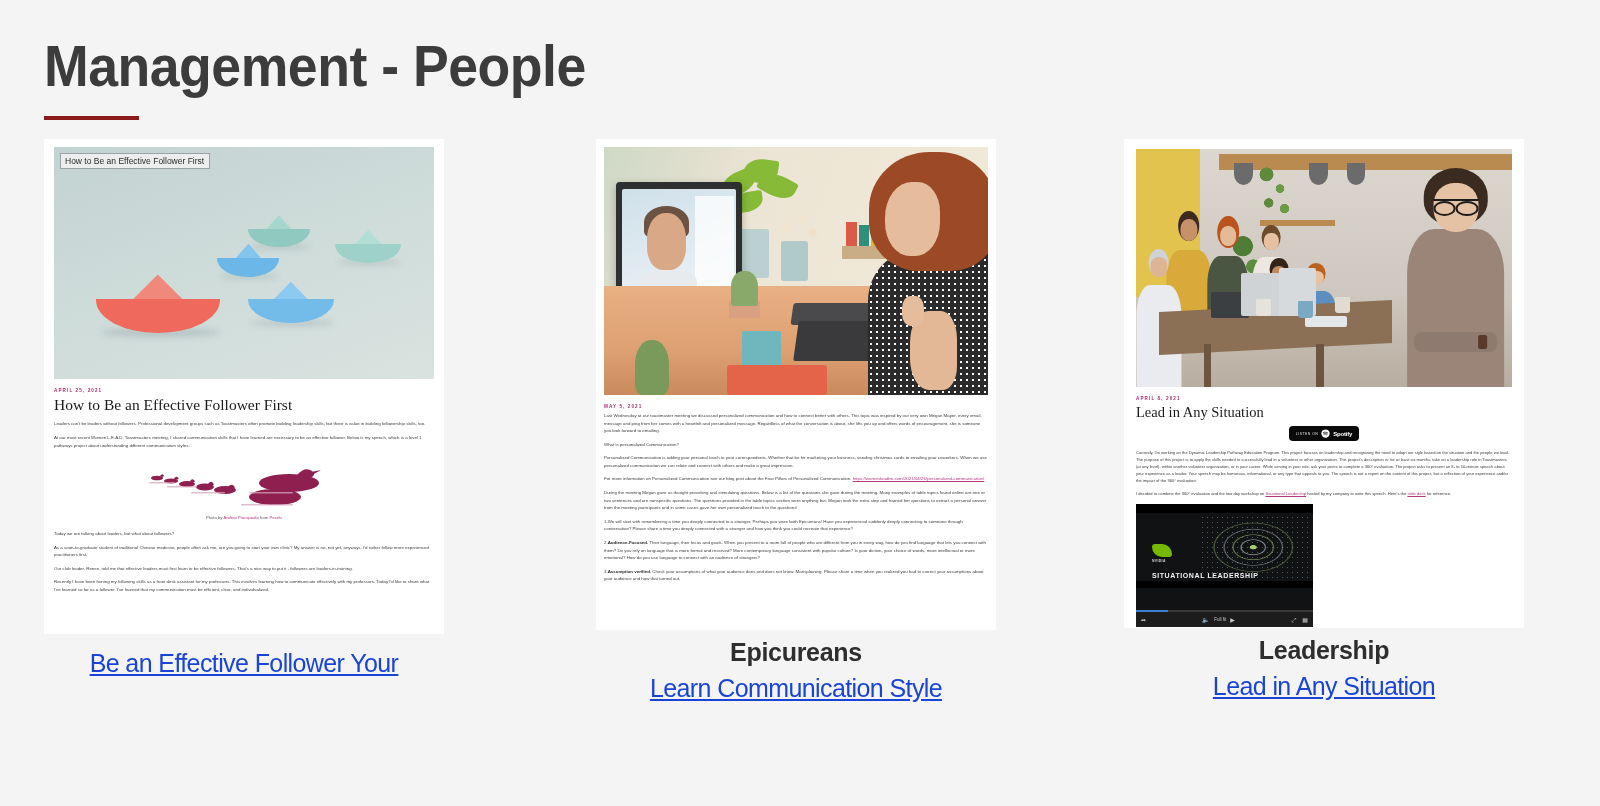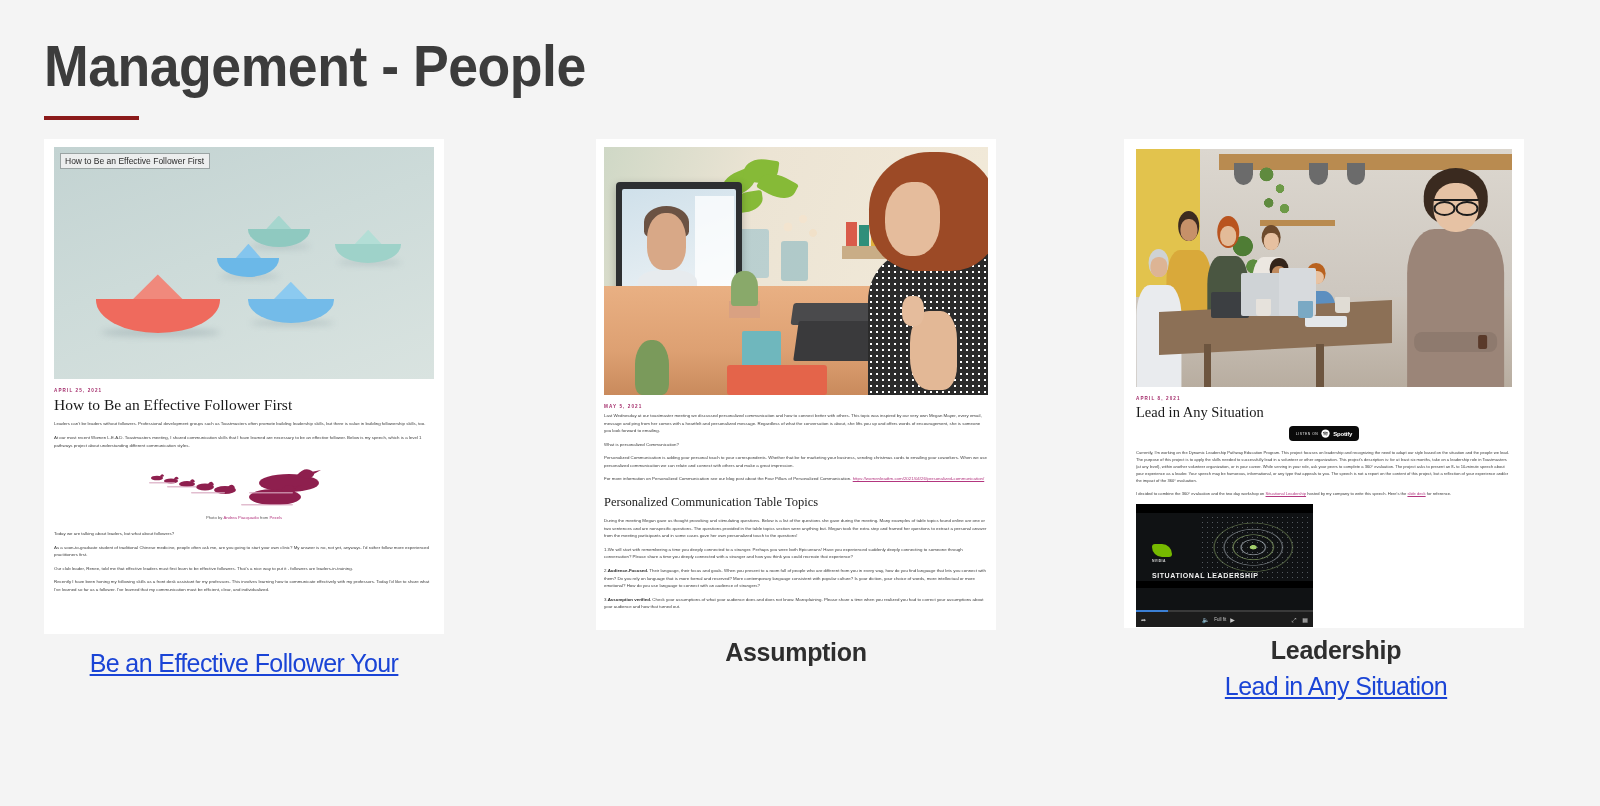--- a/index.html
+++ b/index.html
@@ -395,37 +395,37 @@
           </div>
 
           <div class="meta-date">MAY 5, 2021</div>
           <p class="body-p">Last Wednesday at our toastmaster meeting we discussed personalized communication and how to connect better with others. This topic was inspired by our very own Megan Mayer, every email, message and ping from her comes with a heartfelt and personalized message. Regardless of what the conversation is about, she lifts you up and offers words of encouragement, she is someone you look forward to emailing.</p>
           <p class="body-p">What is personalized Communication?</p>
           <p class="body-p">Personalized Communication is adding your personal touch to your correspondents. Whether that be for marketing your business, sending christmas cards to emailing your coworkers. When we use personalized communication we can relate and connect with others and make a great impression.</p>
           <p class="body-p">
             <span>For more information on Personalized Communication see our blog post about the Four Pillars of Personalized Communication. </span><a class="inline-link">https://womenleadtm.com/2021/04/26/personalized-communication/</a>
           </p>
 
-          <div class="art-h2">Personalized Communication Table Topics</div>
           <p class="body-p">During the meeting Megan gave us thought provoking and stimulating questions. Below is a list of the questions she gave during the meeting. Many examples of table topics found online are one or two sentences and are nonspecific questions. The questions provided in the table topics section were anything but. Megan took the extra step and framed her questions to extract a personal answer from the meeting participants and in some cases gave her own personalized touch to the questions!</p>
 
           <p class="body-p">
             <span>1.</span><span>We will start with remembering a time you deeply connected to a stranger. Perhaps you were both Epicureans! Have you experienced suddenly deeply connecting to someone through conversation?  Please share a time you deeply connected with a stranger and how you think you could recreate that experience?</span>
           </p>
           <p class="body-p">
             <span>2.</span><b>Audience-Focused.</b><span> Their language, their focus and goals.  When you present to a room full of people who are different from you in every way, how do you find language that lets you connect with them? Do you rely on language that is more formal and reserved? More contemporary language consistent with popular culture?  Is your diction, your choice of words, more intellectual or more emotional?  How do you use language to connect with an audience of strangers?</span>
           </p>
           <p class="body-p">
             <span>3.</span><b>Assumption verified.</b><span> Check your assumptions of what your audience does and does not know. Mansplaining. Please share a time when you realized you had to correct your assumptions about your audience and how that turned out.</span>
           </p>
         </div>
       </div>
 
       <div class="cap cap-2" style="left:0; top:499px;">
-        <div class="cap-title">Assumption</div>
+        <div class="cap-title">Epicureans</div>
+        <a class="cap-link">Learn Communication Style</a>
       </div>
     </div>
 
     <div class="column col-3">
       <div class="card card-3">
         <div class="card-inner">
           <div class="hero hero-3">
             <div class="scene3">
               <div class="s3-wall-y"></div>
               <div class="s3-wall-g"></div>
@@ -537,20 +537,20 @@
               <div class="vc-right">
                 <span class="vc-ico">⤢</span>
                 <span class="vc-ico">▦</span>
               </div>
             </div>
           </div>
 
         </div>
       </div>
 
-      <div class="cap cap-3" style="left:12px; top:497px;">
+      <div class="cap cap-3" style="left:0; top:497px;">
         <div class="cap-title">Leadership</div>
         <a class="cap-link">Lead in Any Situation </a>
       </div>
     </div>
 
   </div>
 </div>
 
 </body></html>

